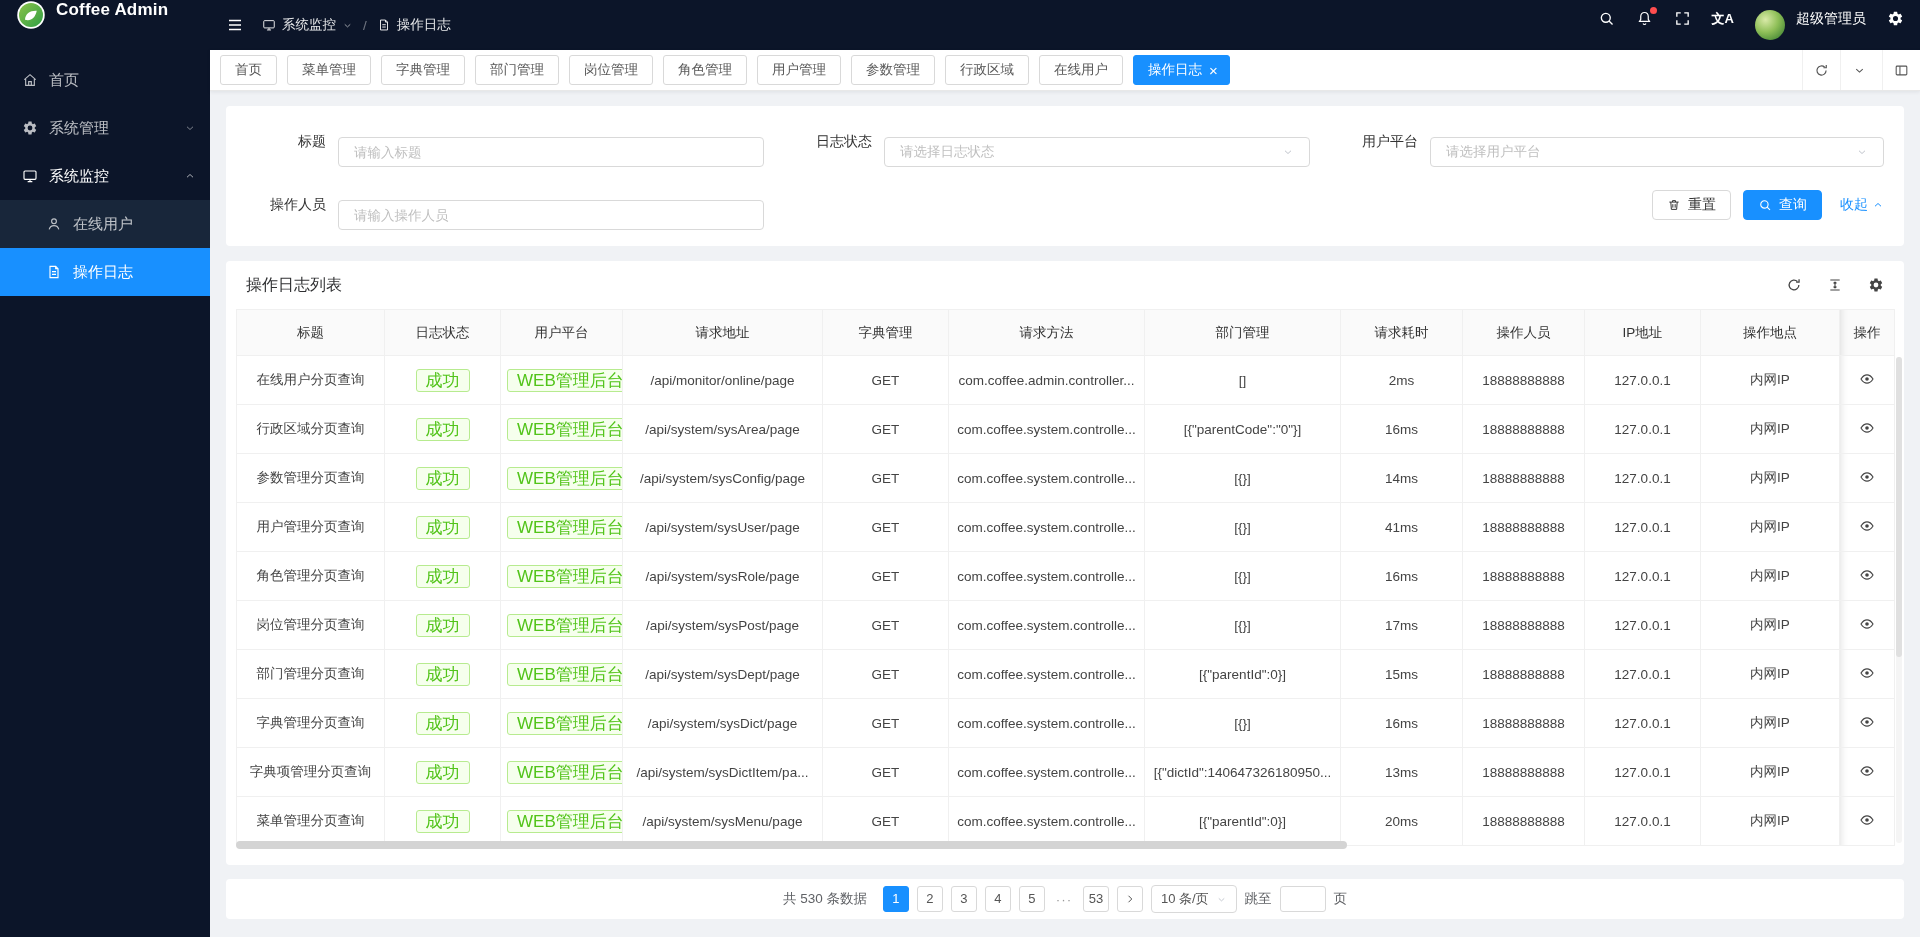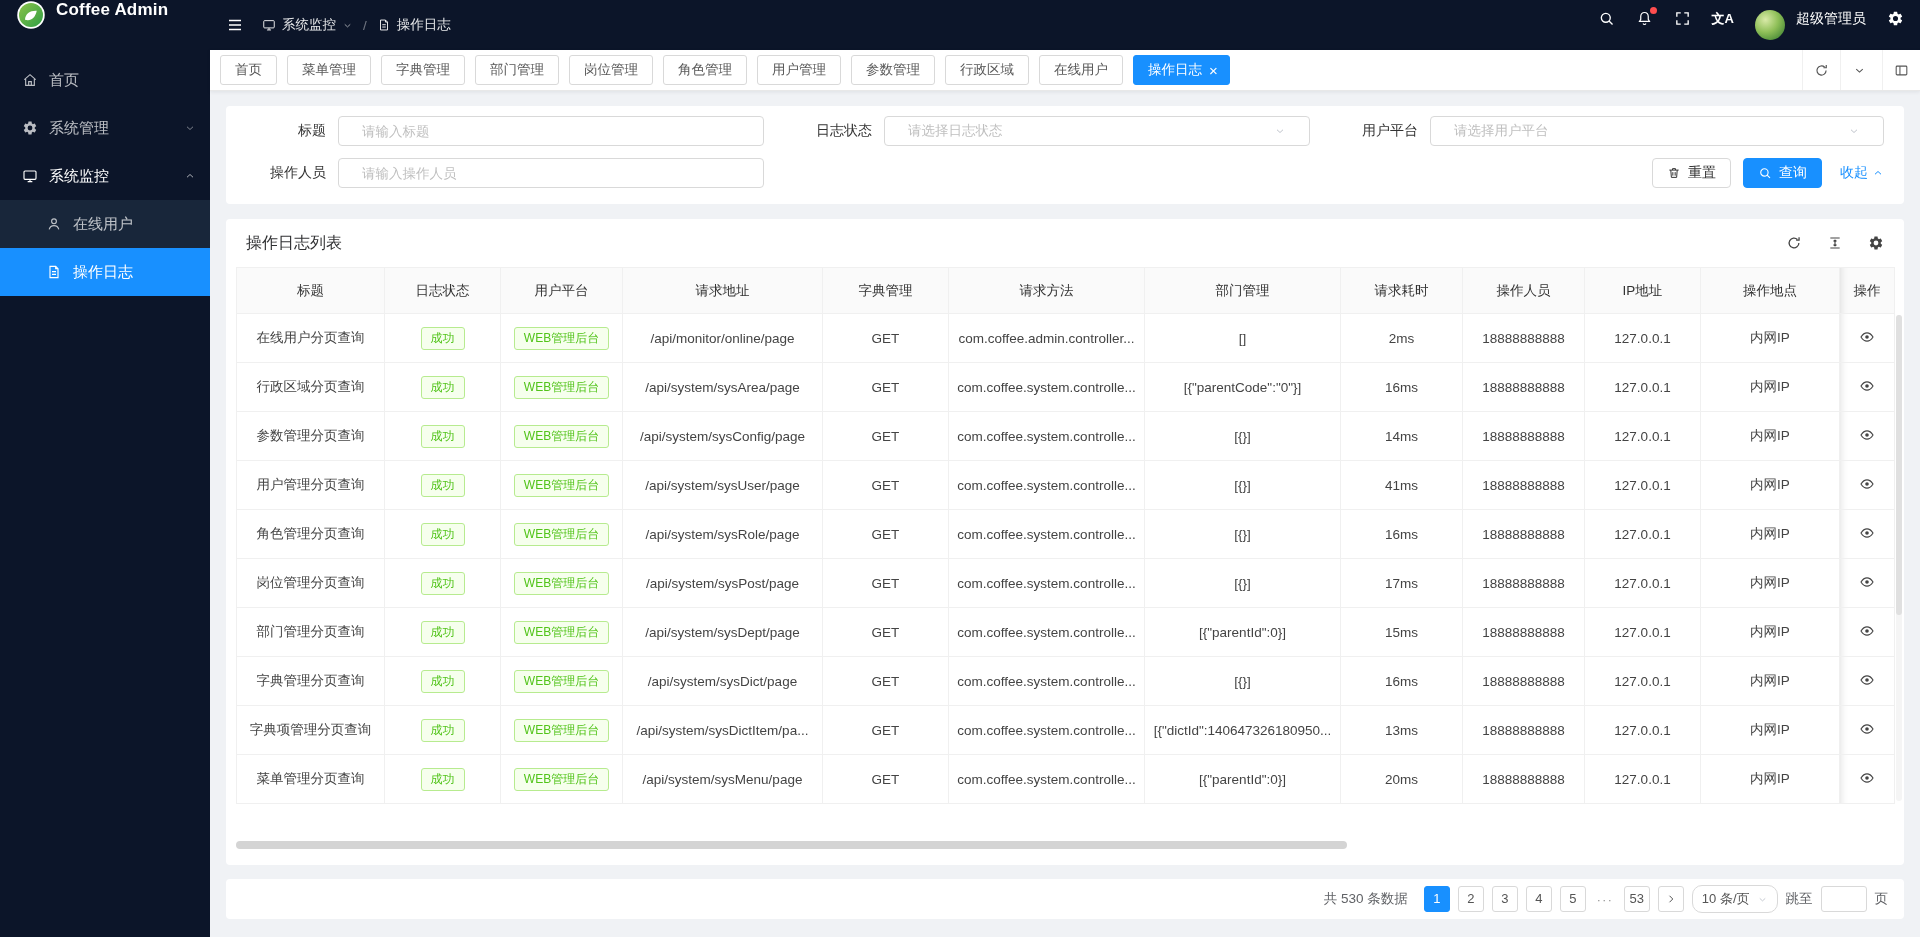--- a/index.html
+++ b/index.html
@@ -60,21 +60,21 @@
   
   .content { flex:1; padding:15px 16px 0; display:flex; flex-direction:column; min-height:0; }
 
   .filter-card { background:#fff; border-radius:4px; padding:10px 20px 16px; flex-shrink:0; }
   .filter-row { display:flex; align-items:center; }
   .filter-row + .filter-row { margin-top:12px; }
   .filter-item { width:33.333%; display:flex; align-items:center; padding-right:28px; }
   .filter-item.last { padding-right:0; }
   .flabel { width:80px; flex-shrink:0; text-align:right; margin-right:12px; font-size:14px; color:#333; }
   .finput, .fselect { flex:1; height:30px; border:1px solid #d9d9d9; border-radius:4px; background:#fff;
-                      padding:0 23px; font-size:13.5px; color:#333; font-family:inherit; }
+                      padding:0 15px; font-size:13.5px; color:#333; font-family:inherit;margin-top:21px; }
   .finput::placeholder { color:#bfbfbf; }
   .fselect { display:flex; align-items:center; justify-content:space-between; cursor:pointer; }
   .fplaceholder { color:#bfbfbf; }
   .sel-chev { color:#c0c4cc; flex-shrink:0; }
   .filter-actions { flex:1; display:flex; align-items:center; justify-content:flex-end; gap:12px; }
   .btn { height:30px; padding:0 14px; border-radius:4px; font-size:14px; display:inline-flex; align-items:center;
          gap:7px; cursor:pointer; font-family:inherit; }
   .btn-default { background:#fff; border:1px solid #d9d9d9; color:#333; }
   .btn-primary { background:#1890ff; border:1px solid #1890ff; color:#fff; }
   .collapse-link { color:#1890ff; display:inline-flex; align-items:center; gap:4px; cursor:pointer; margin-left:6px; font-size:14px; }
@@ -91,40 +91,40 @@
                                  white-space:nowrap; text-overflow:ellipsis; padding:0 6px; }
   .log-table th { background:#fafafa; height:46px; font-weight:500; color:#333; }
   .log-table td { height:49px; color:#444; }
   .log-table th:nth-child(1){width:148px} .log-table th:nth-child(2){width:116px}
   .log-table th:nth-child(3){width:122px} .log-table th:nth-child(4){width:200px}
   .log-table th:nth-child(5){width:126px} .log-table th:nth-child(6){width:196px}
   .log-table th:nth-child(7){width:196px} .log-table th:nth-child(8){width:122px}
   .log-table th:nth-child(9){width:122px} .log-table th:nth-child(10){width:116px}
   .log-table th:nth-child(11){width:139px} .log-table th:nth-child(12){width:55px}
   .log-table th:last-child, .log-table td:last-child { box-shadow: inset 10px 0 8px -10px rgba(0,0,0,.15); margin-left: 44px; }
-  .tag { display:inline-block; padding:2px 9px; border-radius:3px; font-size:12px; line-height:17px;
+  .tag { display:inline-block; padding:2px 9px; border-radius:3px; font-size:17px; line-height:17px;
          color:#52c41a; background:#f6ffed; border:1px solid #b7eb8f; }
   .td-action { color:#1890ff; cursor:pointer; }
   .vscrollbar { position:absolute; top:96px; right:2px; width:6px; height:486px; background:#f5f5f5; border-radius:3px; }
   .vscrollbar .vthumb { width:6px; height:300px; background:#e0e0e0; border-radius:3px; }
   .hscrollbar { position:absolute; left:10px; right:10px; bottom:16px; height:8px; }
   .hthumb { width:67%; height:8px; background:#d4d4d4; border-radius:4px; }
 
   
   .pagination-card { background:#fff; border-radius:4px; margin:14px 0 18px; height:40px; flex-shrink:0;
-                     display:flex; align-items:center; justify-content:flex-end; gap:8px; padding:0 16px;
+                     display:flex; align-items:center; justify-content:center; gap:8px; padding:0 16px;
                      font-size:13.5px; color:#606266; }
   .total { margin-right:8px; }
   .pages { display:flex; align-items:center; gap:8px; }
   .page-btn { min-width:26px; height:26px; line-height:24px; border:1px solid #d9d9d9; border-radius:3px;
               background:#fff; color:#555; text-align:center; cursor:pointer; padding:0 4px; font-size:13px;
               display:inline-flex; align-items:center; justify-content:center; }
   .page-active { background:#1890ff; border-color:#1890ff; color:#fff; }
   .page-ellipsis { min-width:22px; text-align:center; color:#999; cursor:pointer; letter-spacing:1px; }
-  .psize { height:28px; border:1px solid #d9d9d9; border-radius:10px; background:#fff; display:flex;
+  .psize { height:28px; border:1px solid #d9d9d9; border-radius:4px; background:#fff; display:flex;
            align-items:center; gap:7px; padding:0 9px; cursor:pointer; font-size:13px; color:#555; }
   .jump-label { color:#606266; }
   .jump-input { width:46px; height:26px; border:1px solid #d9d9d9; border-radius:3px; font-family:inherit; padding:0 6px; }
 </style>
 </head>
 <body>
 
 <svg width="0" height="0" style="position:absolute">
   <defs>
     <symbol id="i-home" viewBox="0 0 24 24">

